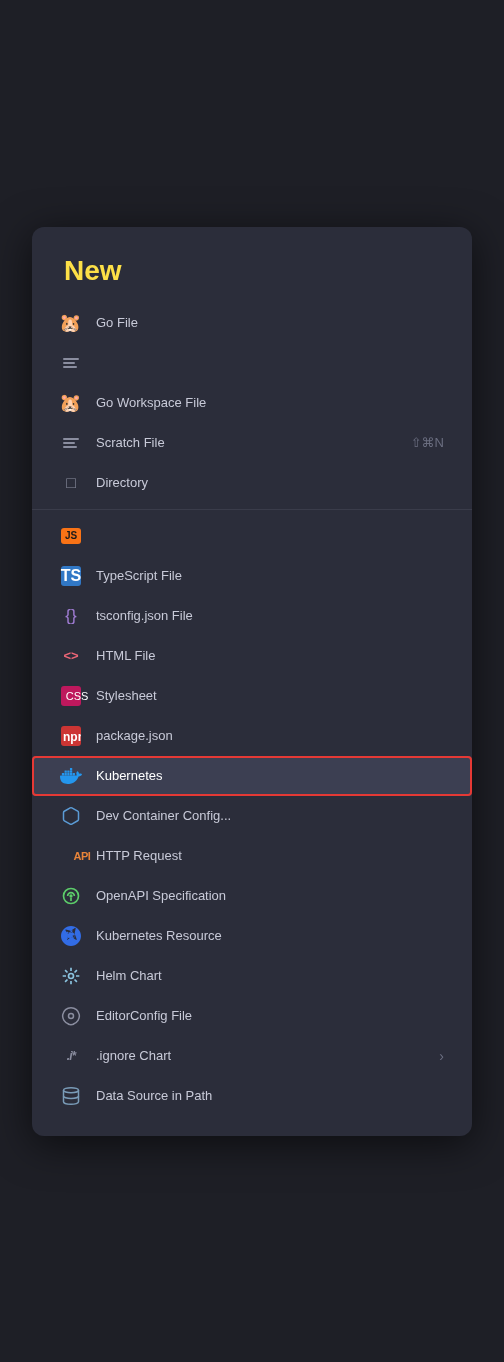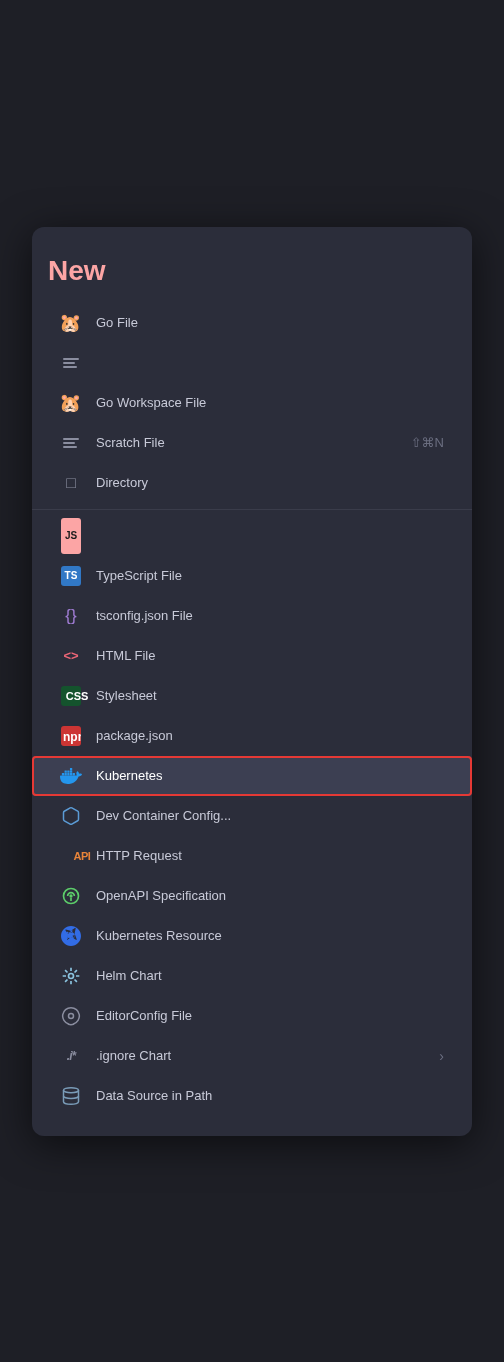--- a/index.html
+++ b/index.html
@@ -31,22 +31,22 @@
       background: #2b2d3a;
       border-radius: 12px;
       width: 440px;
       padding: 28px 0 20px 0;
       box-shadow: 0 8px 40px rgba(0,0,0,0.6);
     }
 
     .menu-title {
       font-size: 28px;
       font-weight: 700;
-      color: #fca5a5;
-      padding: 0 28px 16px 16px;
+      color: #fde047;
+      padding: 0 28px 16px 32px;
     }
 
     .menu-divider {
       height: 1px;
       background: #3a3c4a;
       margin: 6px 0;
     }
 
     .menu-item {
       display: flex;
@@ -112,36 +112,36 @@
     .icon-file .line {
       height: 2px;
       background: #8a8d9f;
       border-radius: 1px;
     }
     .icon-file .line:nth-child(1) { width: 16px; }
     .icon-file .line:nth-child(2) { width: 12px; }
     .icon-file .line:nth-child(3) { width: 14px; }
 
     .icon-js {
-      background: #fca5a5;
+      background: #f97316;
       color: #1a1a1a;
       font-size: 10px;
       font-weight: 800;
       width: 20px;
-      height: 36px;
+      height: 16px;
       border-radius: 3px;
       display: flex;
       align-items: center;
       justify-content: center;
     }
 
     .icon-ts {
       background: #3178c6;
       color: #fff;
-      font-size: 10px;
+      font-size: 16px;
       font-weight: 800;
       width: 20px;
       height: 20px;
       border-radius: 3px;
       display: flex;
       align-items: center;
       justify-content: center;
     }
 
     .icon-tsconfig {
@@ -150,24 +150,24 @@
       font-weight: 300;
     }
 
     .icon-html {
       color: #e67;
       font-size: 13px;
       font-weight: 600;
     }
 
     .icon-css {
-      background: #14532d;
+      background: #be185d;
       color: #fff;
       font-size: 11px;
-      font-weight: 700;
+      font-weight: 400;
       width: 20px;
       height: 20px;
       border-radius: 3px;
       display: flex;
       align-items: center;
       justify-content: center;
       padding-left: 12px;
     }
 
     .icon-npm {

